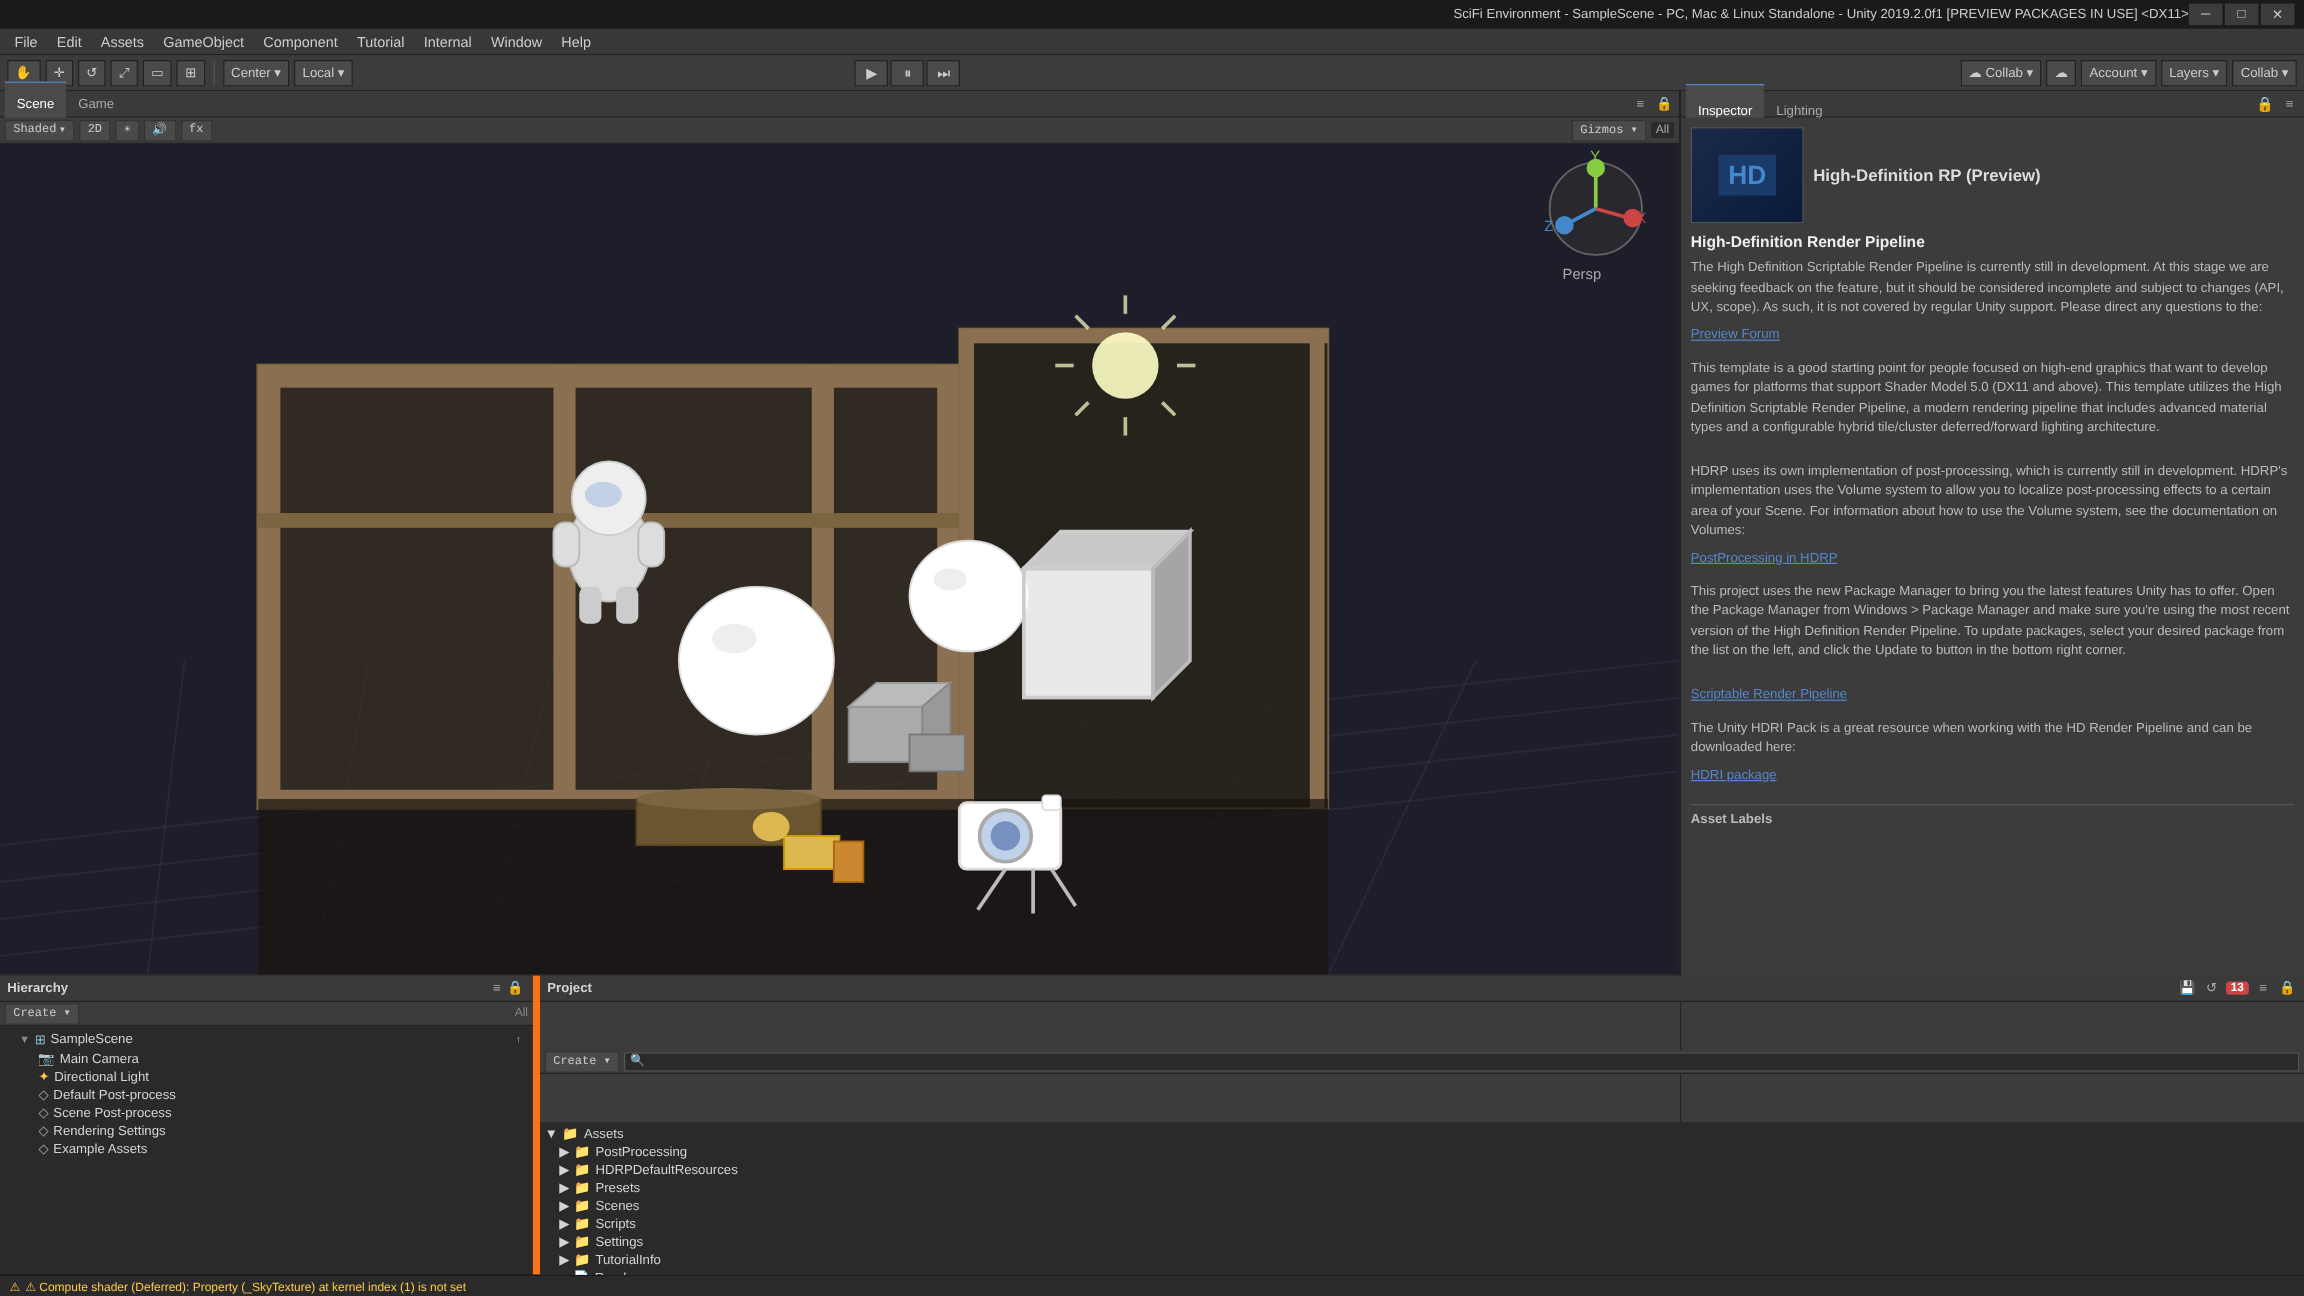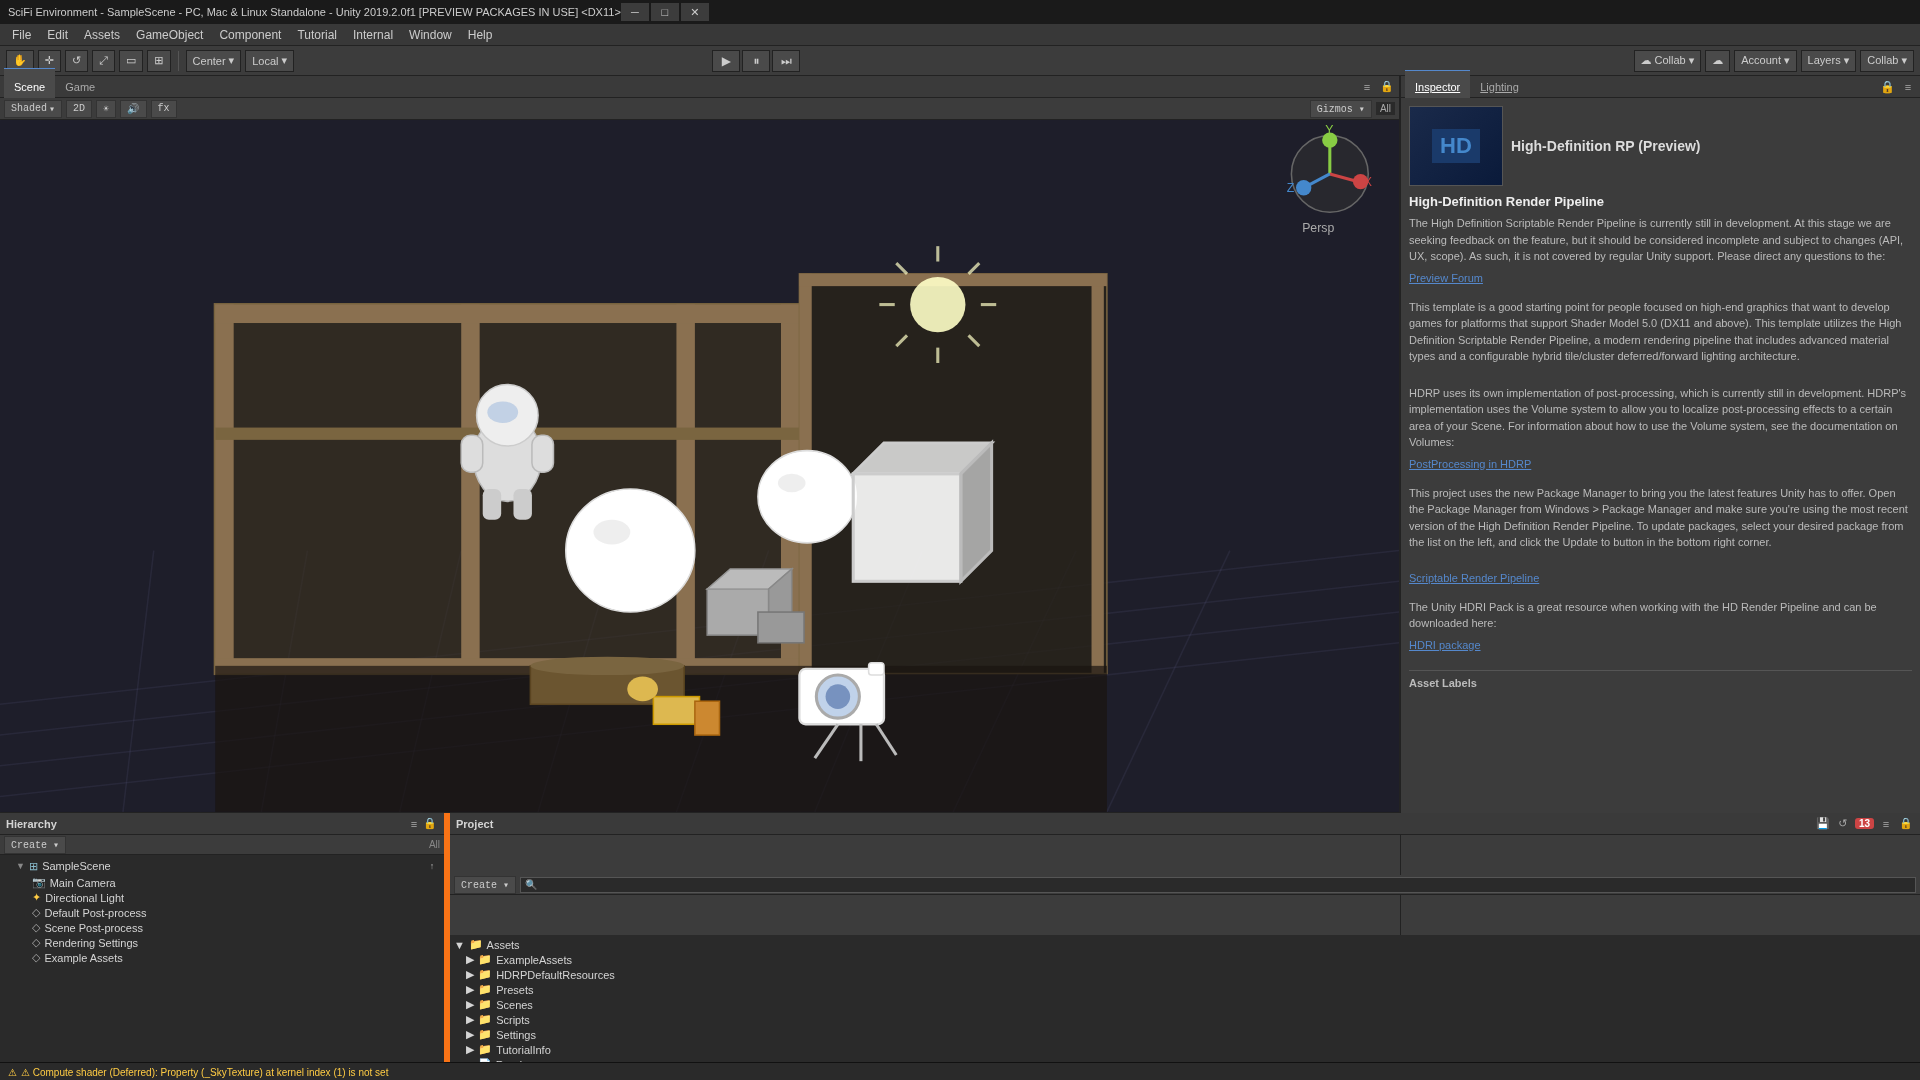--- a/index.html
+++ b/index.html
@@ -16,20 +16,21 @@
     
     #title-bar {
       background: #1a1a1a;
       height: 22px;
       display: flex;
       align-items: center;
       padding: 12px 8px;
       color: #ccc;
       font-size: 11px;
       user-select: none;
+      justify-content: flex-end;
     }
     #title-bar-controls {
       display: flex;
       gap: 2px;
     }
     .title-btn {
       width: 28px;
       height: 18px;
       background: #3c3c3c;
       border: none;
@@ -342,22 +343,20 @@
       border-bottom: 1px solid #222;
       padding: 0 4px;
     }
     .inspector-tab {
       padding: 16px 10px;
       cursor: pointer;
       font-size: 11px;
       color: #aaa;
       height: 22px;
       display: flex;
-      align-items: center;
-      text-decoration: underline;
     }
     .inspector-tab.active {
       background: #4a4a4a;
       color: #fff;
       border-top: 1px solid #5588cc;
     }
     .inspector-content {
       flex: 1;
       overflow-y: auto;
       padding: 8px;
@@ -884,21 +883,21 @@
 
       <div class="folder-item">
         <span class="arrow">▼</span>
         <span class="folder-icon">📁</span>
         <span>Assets</span>
       </div>
 
       <div class="folder-item folder-indent">
         <span class="arrow">▶</span>
         <span class="folder-icon">📁</span>
-        <span>ExampleAssets</span>
+        <span>PostProcessing</span>
       </div>
 
       <div class="folder-item folder-indent">
         <span class="arrow">▶</span>
         <span class="folder-icon">📁</span>
         <span>HDRPDefaultResources</span>
       </div>
 
       <div class="folder-item folder-indent">
         <span class="arrow">▶</span>

